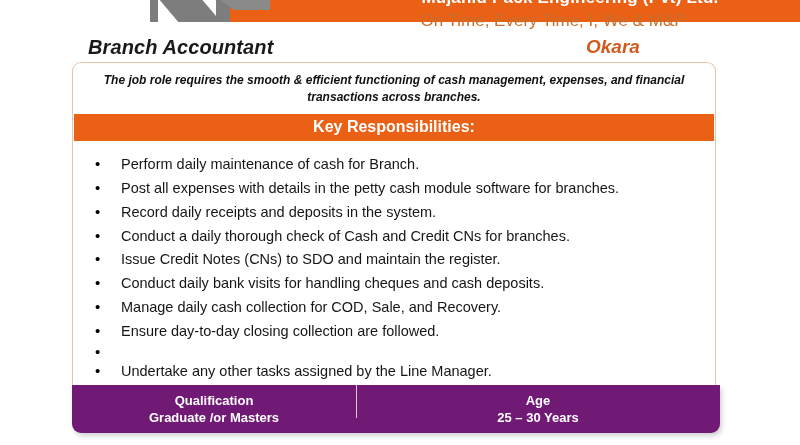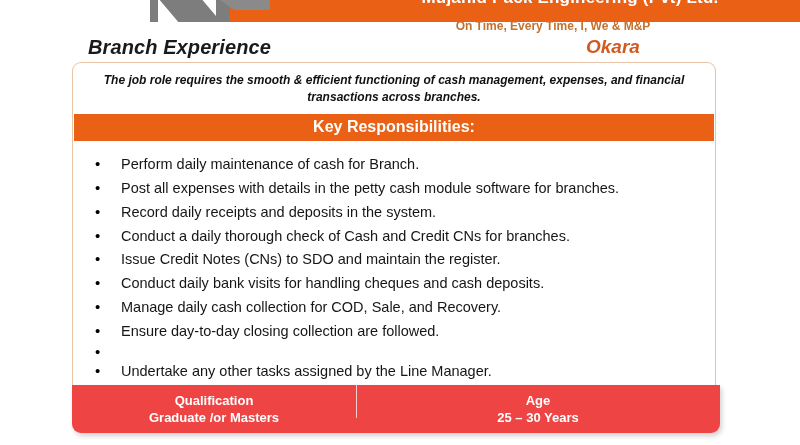--- a/index.html
+++ b/index.html
@@ -53,24 +53,23 @@
   }
 
   
   .tagline {
     position: absolute;
     left: 413px;
     top: 11px;
     width: 280px;
     text-align: center;
     color: #C4702E;
-    font-size: 12px;
-    font-weight: bold;
-    white-space: nowrap;
-    margin-top: 8px;
+    font-size: 17px;
+    font-weight: normal;
+    white-space: nowrap;
   }
 
   
   .job-title {
     position: absolute;
     left: 88px;
     top: 36px;
     font-size: 20px;
     font-weight: bold;
     font-style: italic;
@@ -151,21 +150,21 @@
     white-space: nowrap;
   }
 
   
   .footer {
     position: absolute;
     left: 72px;
     top: 385px;
     width: 648px;
     height: 48px;
-    background: #ef4444;
+    background: #701a75;
     border-radius: 0 0 9px 9px;
     box-shadow: 2px 3px 5px rgba(0,0,0,0.18);
     display: flex;
     align-items: center;
   }
   .footer-col {
     flex: 1 1 0;
     text-align: center;
     color: #ffffff;
     position: relative;
@@ -206,21 +205,21 @@
   <svg class="logo-mark" viewBox="0 0 120 34" preserveAspectRatio="none">
     <path d="M0,0 L44,0 L66,26 L66,0 L80,0 L80,34 L30,34 L8,8 L8,34 L0,34 Z" fill="#7D7D7D"></path>
     <path d="M56,0 L96,0 L120,0 L120,20 L84,20 Z" fill="#8A8A8A"></path>
   </svg>
 
   <div class="header-cut-text">Mujahid Pack Engineering (Pvt) Ltd.</div>
 </div>
 
 <div class="tagline">On Time, Every Time, I, We &amp; M&amp;P</div>
 
-<div class="job-title">Branch Experience</div>
+<div class="job-title">Branch Accountant</div>
 <div class="job-location">Okara</div>
 
 <div class="card">
 
   <div class="summary">The job role requires the smooth &amp; efficient functioning of cash management, expenses, and financial transactions across branches.</div>
 
   <div class="section-bar">Key Responsibilities:</div>
 
   <ul class="resp-list">
     <li class="resp-item">

